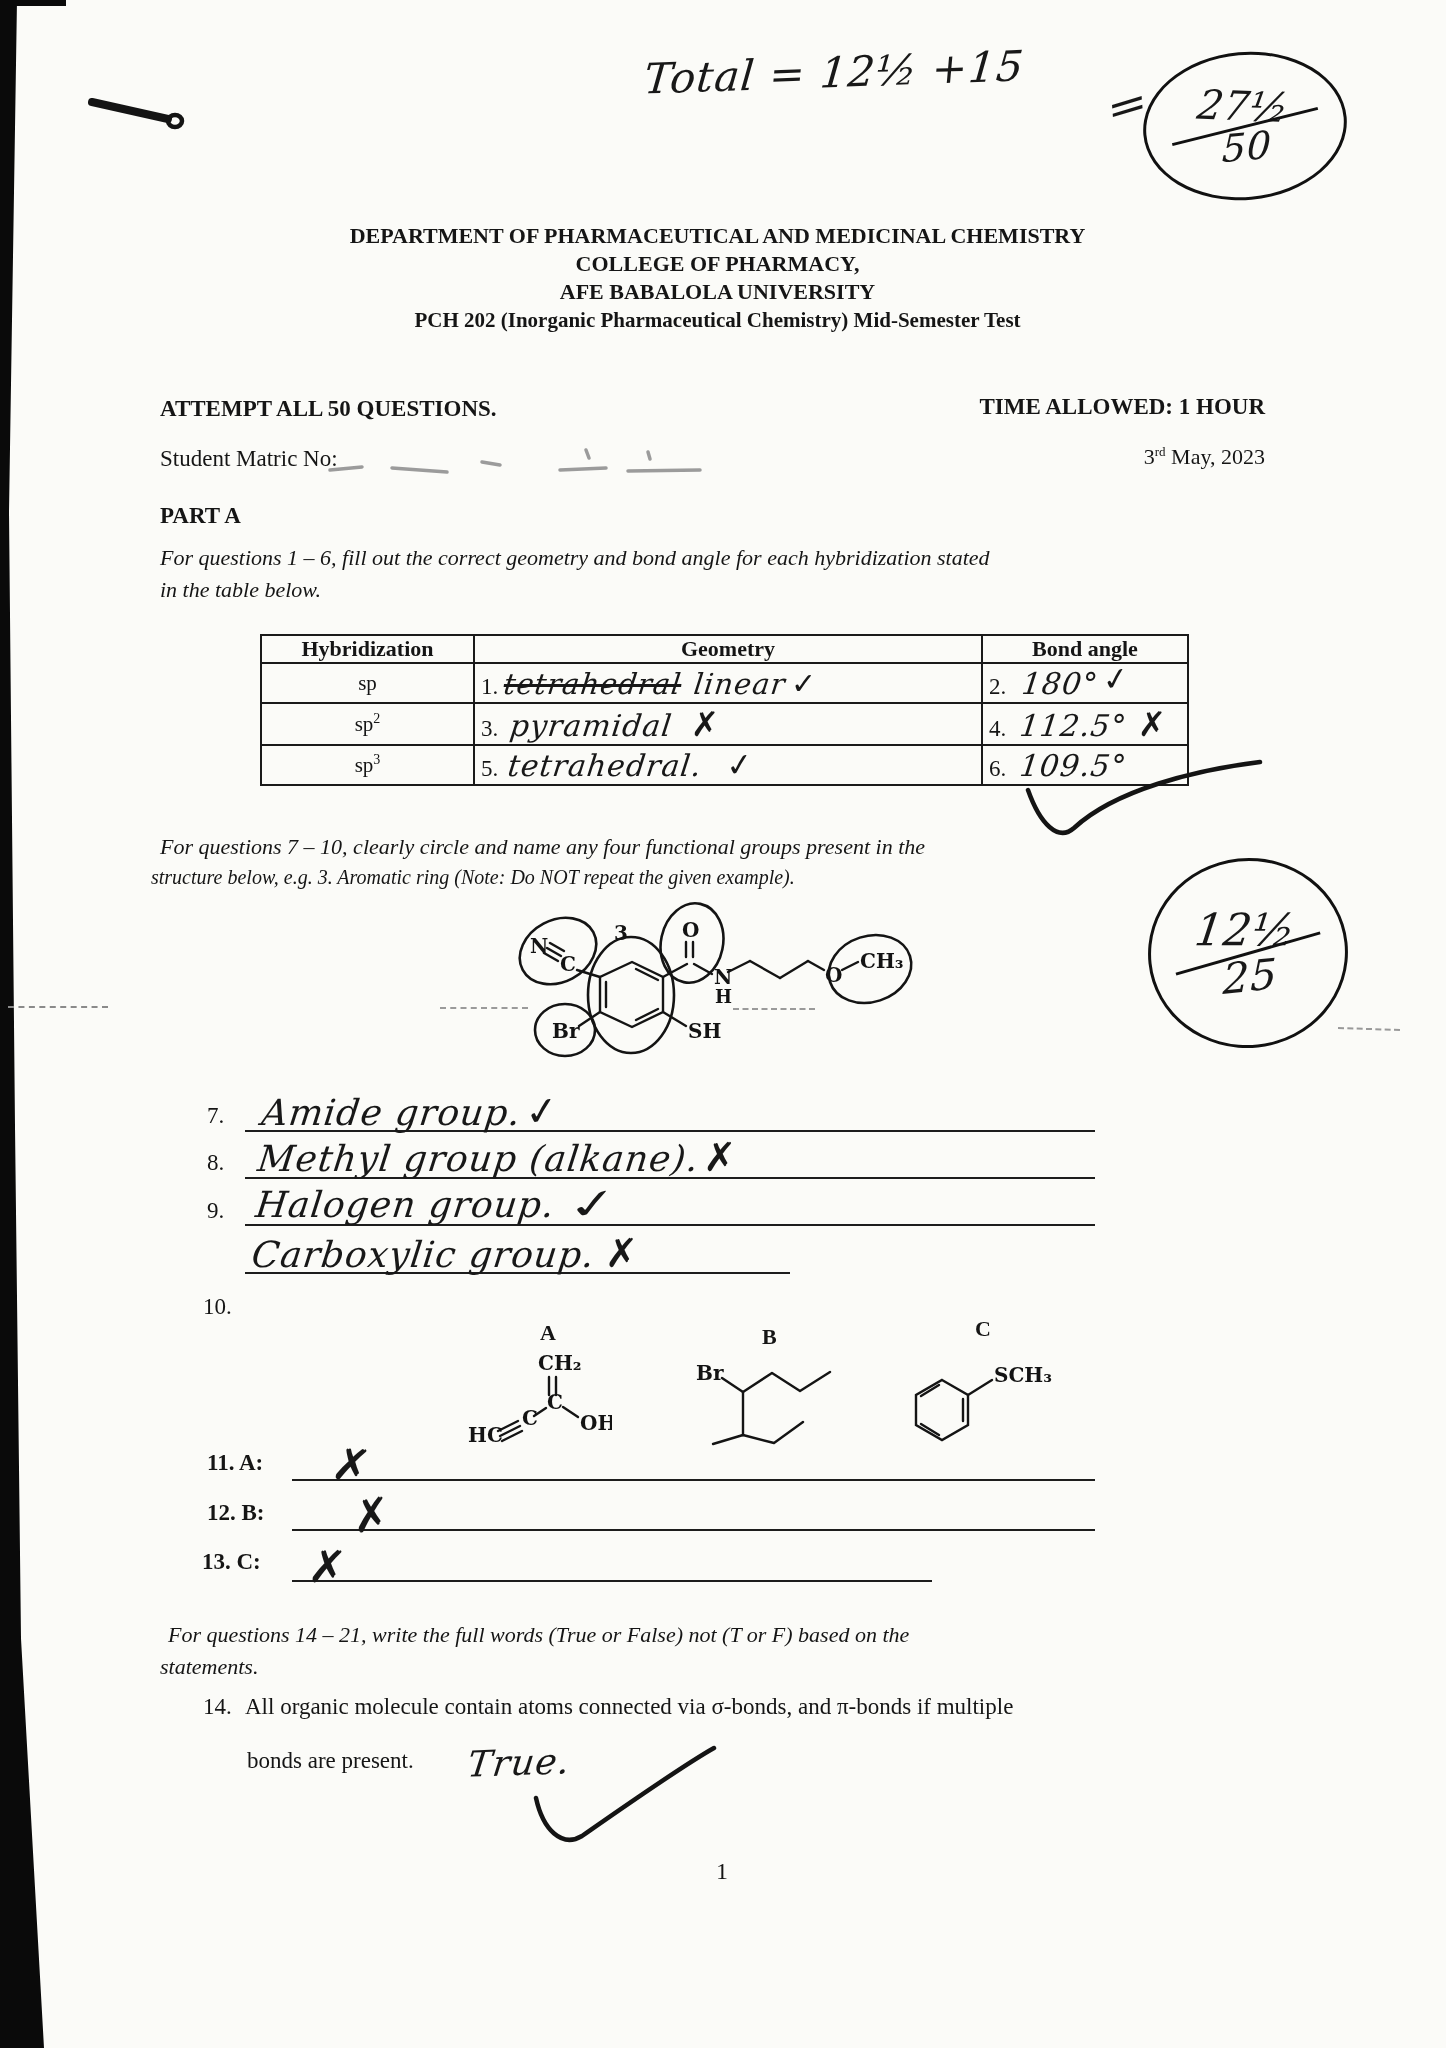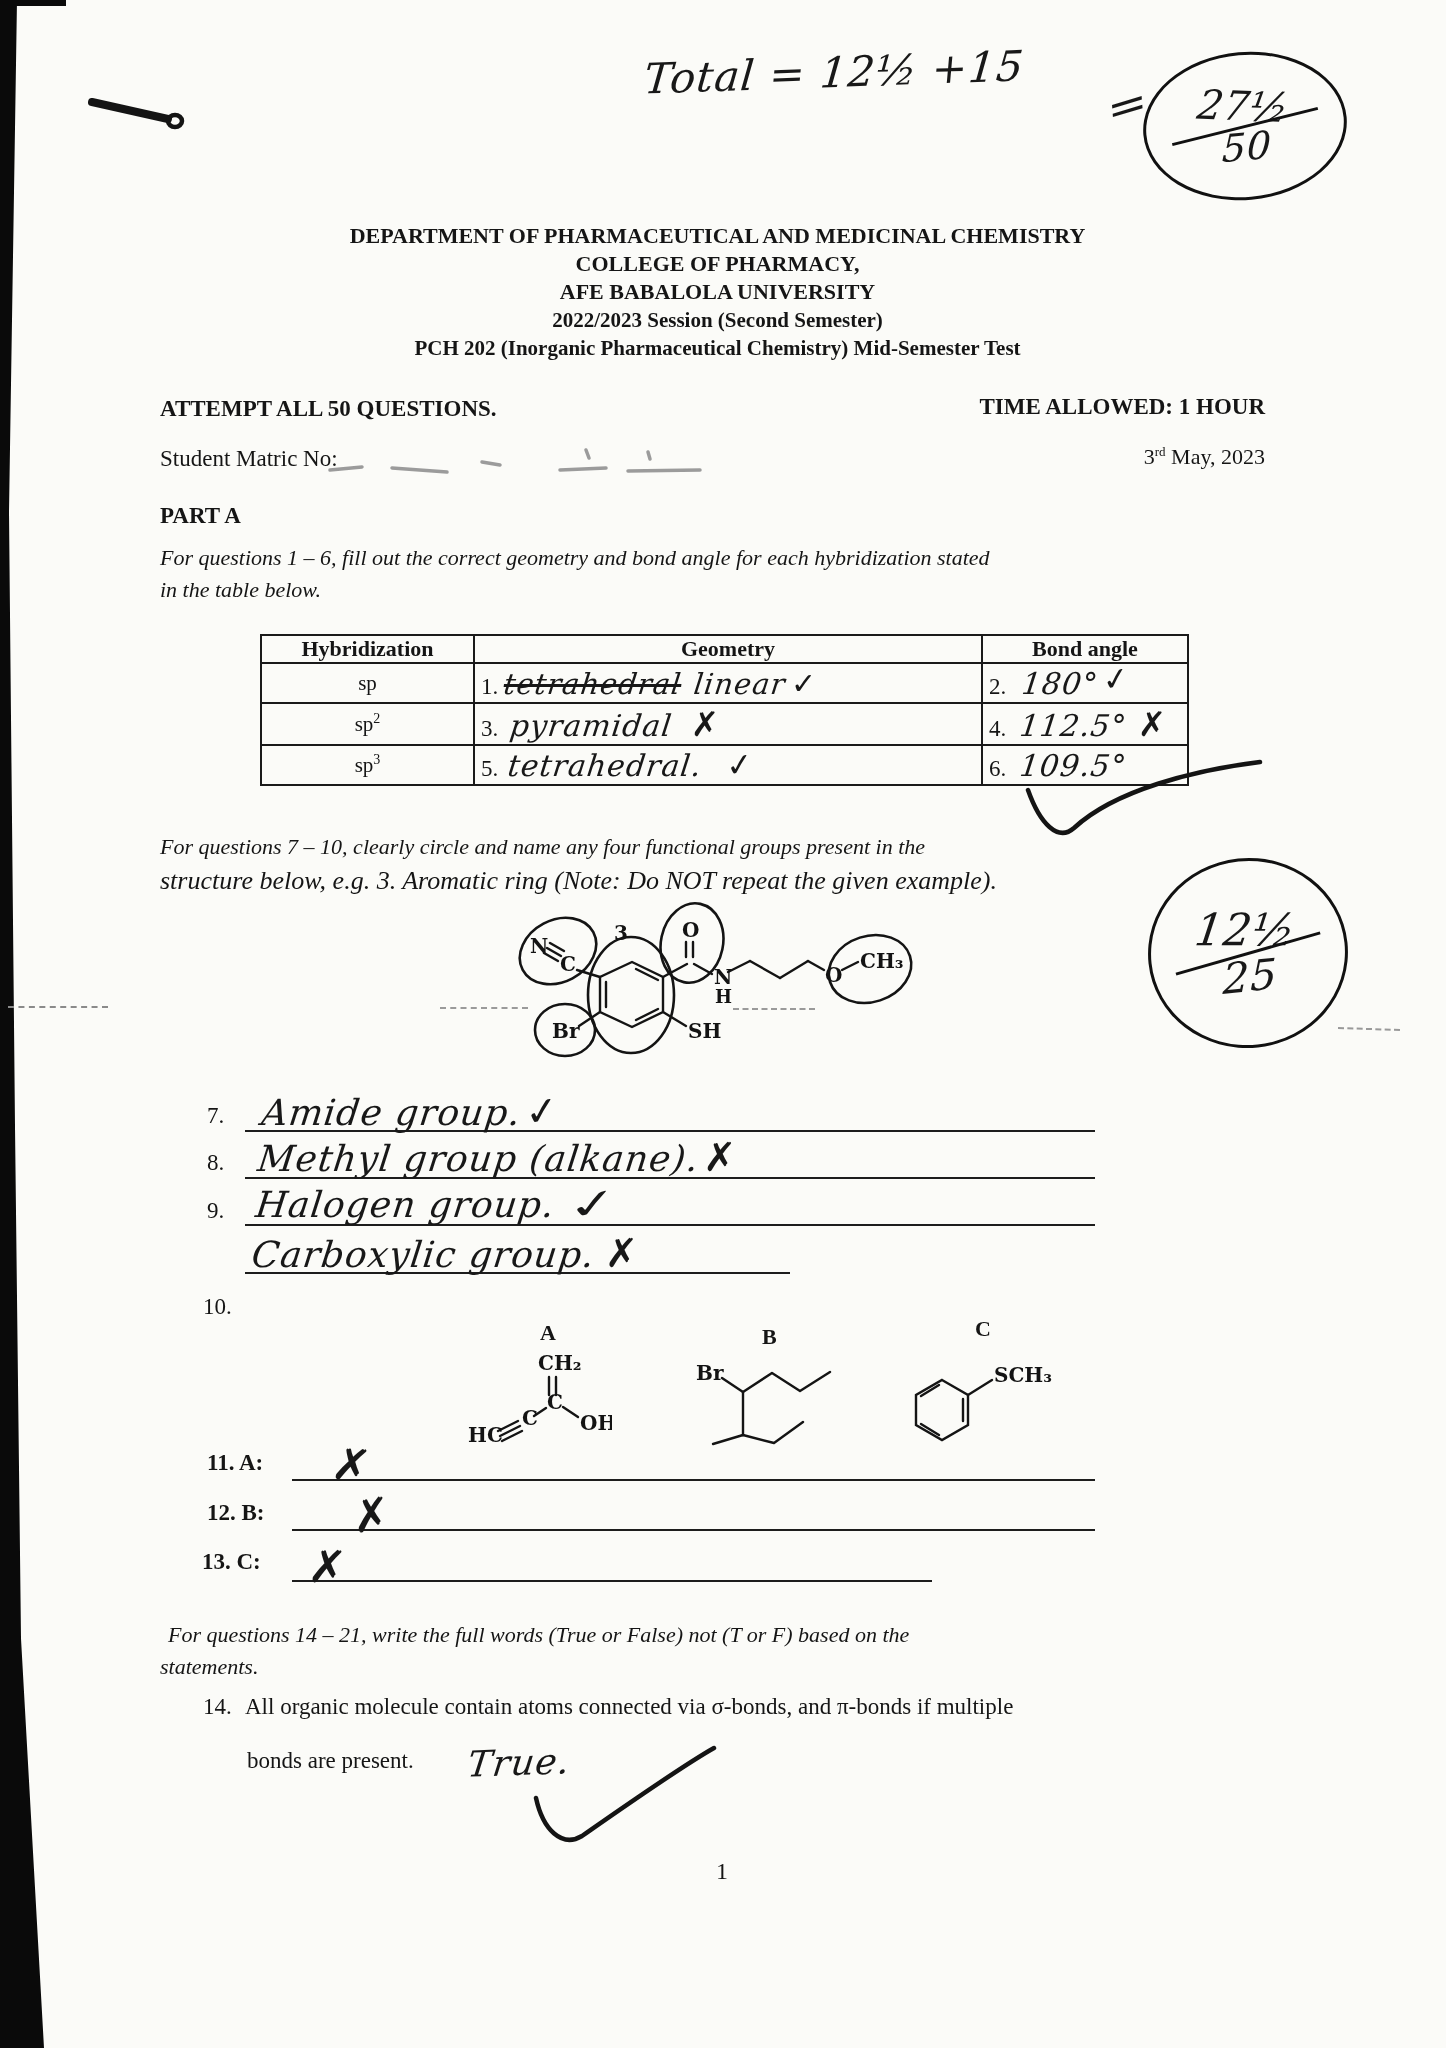--- a/index.html
+++ b/index.html
@@ -48,21 +48,20 @@
   <div class="score-circle" style="left:1143px;top:52px;width:198px;height:142px;transform:rotate(-5deg);">
     <span class="hw" style="font-size:40px;transform:skewX(-8deg) rotate(7deg);line-height:34px;">27½</span>
     <span class="frac-bar" style="width:150px;transform:rotate(-9deg);margin:2px 0;"></span>
     <span class="hw" style="font-size:38px;line-height:34px;">50</span>
   </div>
 
   <div class="abs center" style="left:165px;top:222px;width:1105px;">
     <div class="b" style="font-size:22px;line-height:28px;">DEPARTMENT OF PHARMACEUTICAL AND MEDICINAL CHEMISTRY</div>
     <div class="b" style="font-size:22px;line-height:28px;">COLLEGE OF PHARMACY,</div>
     <div class="b" style="font-size:22px;line-height:28px;">AFE BABALOLA UNIVERSITY</div>
-    <div class="b" style="font-size:21px;line-height:28px;">2022/2023 Session (Second Semester)</div>
     <div class="b" style="font-size:21px;line-height:28px;">PCH 202 (Inorganic Pharmaceutical Chemistry) Mid-Semester Test</div>
   </div>
 
   <div class="abs b" style="left:160px;top:396px;font-size:23px;">ATTEMPT ALL 50 QUESTIONS.</div>
   <div class="abs b" style="left:935px;top:394px;width:330px;text-align:right;font-size:23px;">TIME ALLOWED: 1 HOUR</div>
 
   <div class="abs" style="left:160px;top:446px;font-size:23px;">Student Matric No:</div>
   <div class="abs" style="left:1100px;top:444px;width:165px;text-align:right;font-size:22px;">
     <span>3</span><sup style="font-size:13px;">rd</sup><span> May, 2023</span>
   </div>
@@ -120,21 +119,21 @@
       </td>
       <td>
         <span class="qnum">6.</span>
         <span class="hw" style="font-size:30px;margin-left:8px;">109.5°</span>
       </td>
     </tr>
   </tbody>
     </table>
 
   <div class="abs bi" style="left:160px;top:834px;font-size:22px;">For questions 7 – 10, clearly circle and name any four functional groups present in the</div>
-  <div class="abs bi" style="left:160px;top:866px;font-size:26px;">structure below, e.g. 3. Aromatic ring (Note: Do NOT repeat the given example).</div>
+  <div class="abs bi" style="left:151px;top:866px;font-size:20px;">structure below, e.g. 3. Aromatic ring (Note: Do NOT repeat the given example).</div>
 
   <svg class="abs" style="left:480px;top:900px;" width="460" height="180" viewBox="0 0 460 180">
     <g stroke="#141414" stroke-width="2.4" fill="none" stroke-linecap="round">
 
       <polygon points="152,62 183,77 183,112 152,127 120,112 120,77"></polygon>
       <line x1="156" y1="69" x2="178" y2="80"></line>
       <line x1="126" y1="82" x2="126" y2="107"></line>
       <line x1="156" y1="120" x2="178" y2="109"></line>
 
       <line x1="64" y1="53" x2="78" y2="61"></line>

